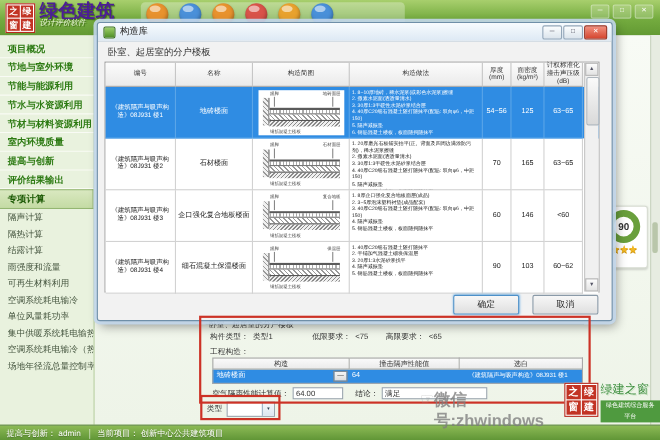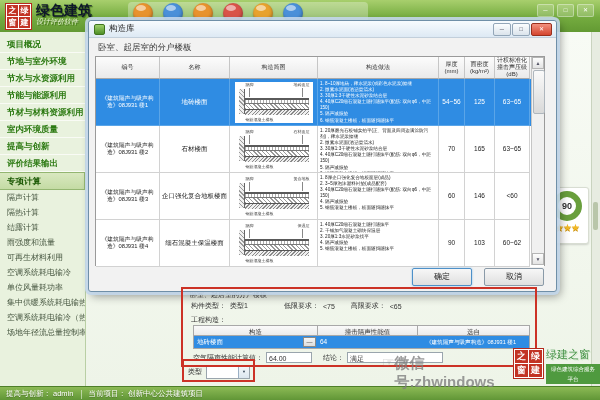--- a/index.html
+++ b/index.html
@@ -5,21 +5,21 @@
   html,body{margin:0;padding:0;}
   .stage{position:relative;width:600px;height:400px;overflow:hidden;background:#f4f8f0;
          font-family:"Liberation Sans","DejaVu Sans",sans-serif;-webkit-font-smoothing:antialiased;}
   
   .titlebar{position:absolute;left:0;top:0;width:600px;height:32px;
             background:linear-gradient(#a8cf6d,#74ab3f 55%,#639a33);border-bottom:1px solid #57862c;}
   .logo{position:absolute;left:5px;top:3px;display:flex;align-items:flex-start;gap:4px;z-index:3;}
   .seal{display:grid;grid-template-columns:11px 11px;grid-auto-rows:11px;gap:1px;background:#fff;
         border:1px solid #b52a1d;padding:1px;}
   .seal span{background:#c23324;color:#fff;font-size:8px;font-weight:bold;line-height:11px;text-align:center;}
-  .logo-txt .t1{font-size:14px;font-weight:bold;color:#0f172a;text-shadow:1px 1px 1px #3f6d1a;line-height:14px;}
+  .logo-txt .t1{font-size:17px;font-weight:bold;color:#4c1d95;text-shadow:1px 1px 1px #3f6d1a;line-height:14px;}
   .logo-txt .t2{font-size:7px;font-style:italic;color:#eaf5d8;text-shadow:1px 1px 0 #3f6d1a;line-height:9px;}
   .winbtns{position:absolute;right:6px;top:4px;display:flex;gap:3px;z-index:3;}
   .winbtns .wb{width:15px;height:11px;background:rgba(255,255,255,.18);border:1px solid rgba(255,255,255,.35);
                border-radius:2px;color:#fff;font-size:6px;line-height:10px;text-align:center;}
   .tb-strip{position:absolute;left:128px;top:2px;width:240px;height:26px;background:rgba(255,255,255,.30);
             border-radius:4px;z-index:1;}
   .tb-icon{position:absolute;top:3px;width:20px;height:20px;border-radius:50%;z-index:2;
            box-shadow:inset -1px -2px 3px rgba(0,0,0,.25), 0 1px 2px rgba(0,0,0,.25);}
   .tb-icon::after{content:"";position:absolute;left:3px;top:2px;width:10px;height:6px;border-radius:50%;
                   background:rgba(255,255,255,.55);}
@@ -176,22 +176,22 @@
     <div class="wb">─</div>
     <div class="wb">□</div>
     <div class="wb">✕</div>
   </div>
 
   <div class="content"></div>
   <div class="sidebar">
     <div class="side-main">
         <div class="nav1">项目概况</div>
         <div class="nav1">节地与室外环境</div>
+        <div class="nav1">节能与能源利用</div>
         <div class="nav1">节水与水资源利用</div>
-        <div class="nav1">节能与能源利用</div>
         <div class="nav1">节材与材料资源利用</div>
         <div class="nav1">室内环境质量</div>
         <div class="nav1">提高与创新</div>
         <div class="nav1">评价结果输出</div>
         <div class="nav1 selected">专项计算</div>
       </div>
     <div class="side-sub">
         <div class="nav2">隔声计算</div>
         <div class="nav2">隔热计算</div>
         <div class="nav2">结露计算</div>

